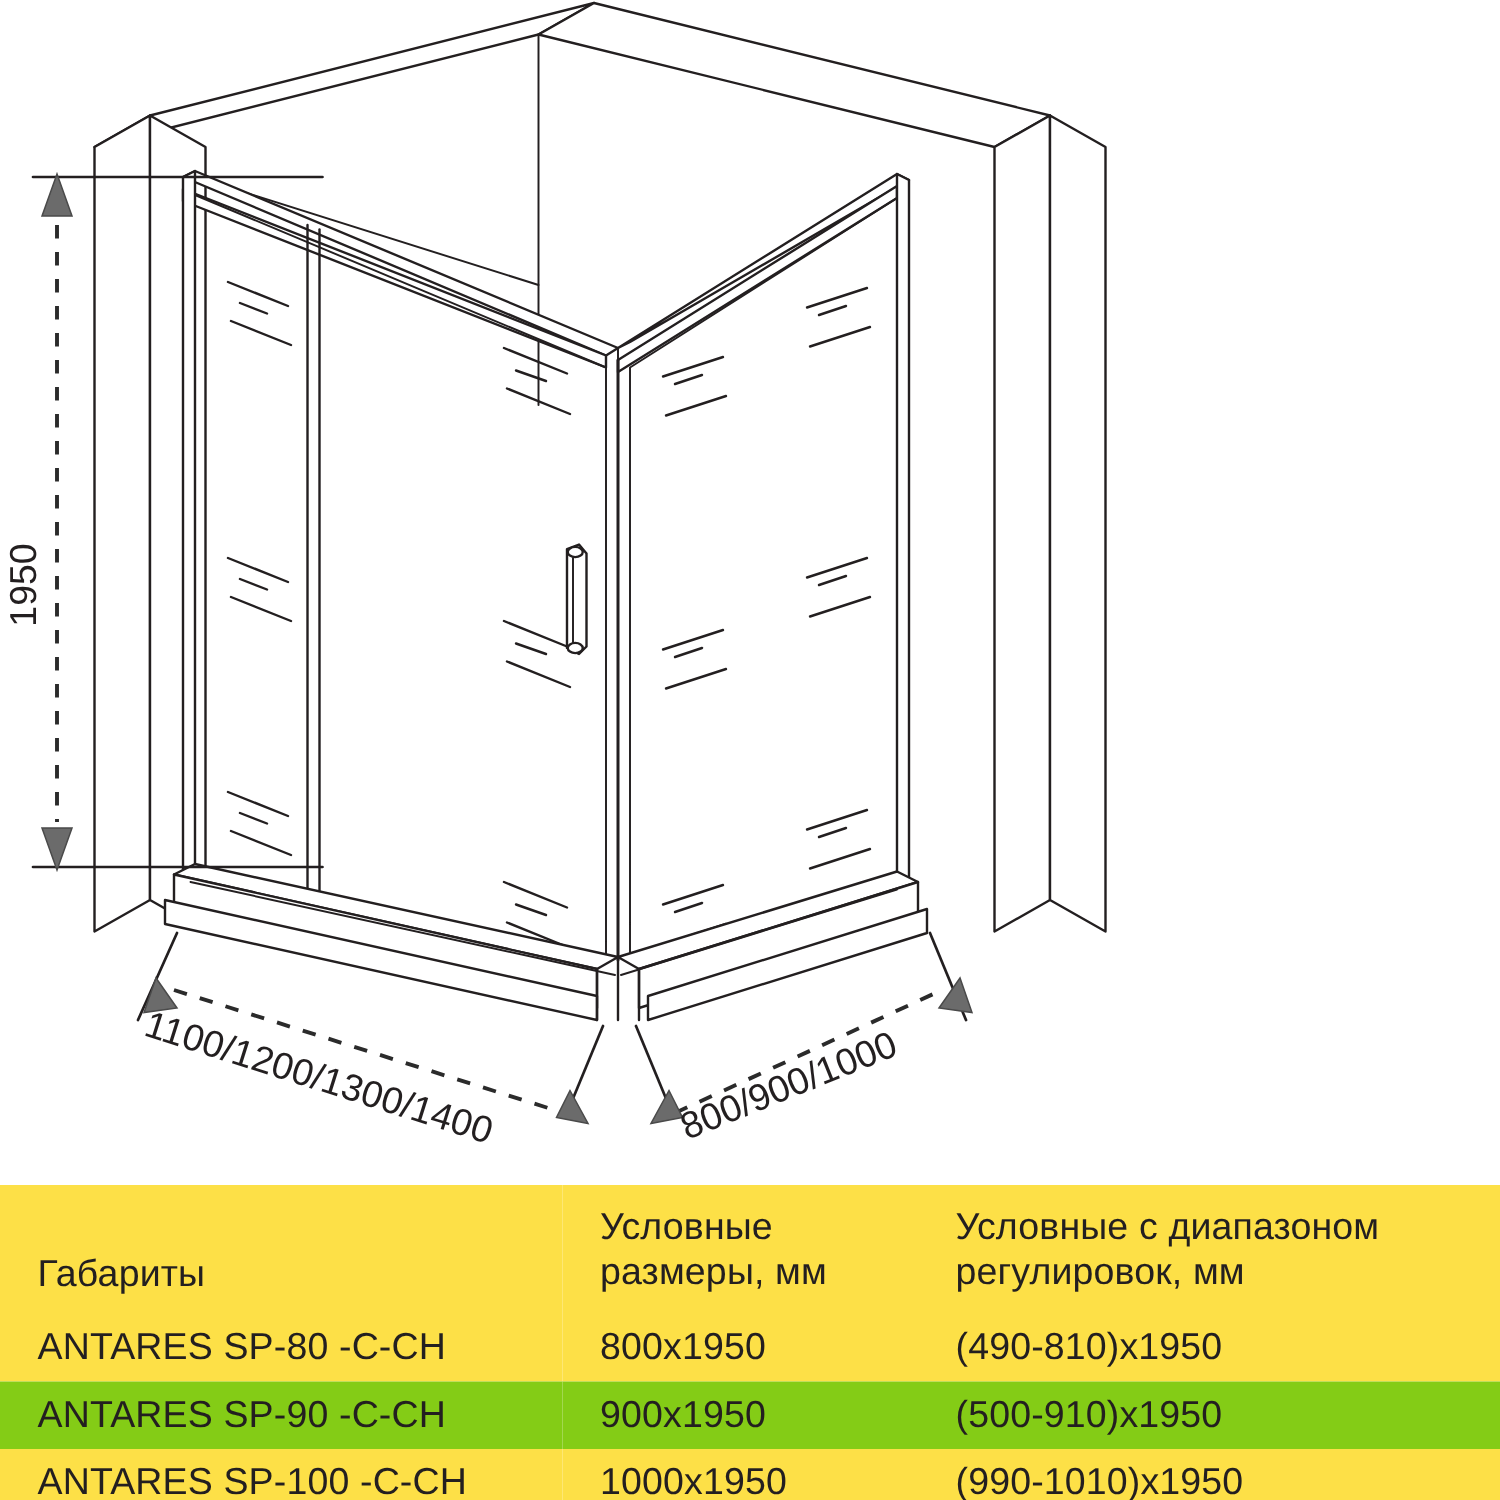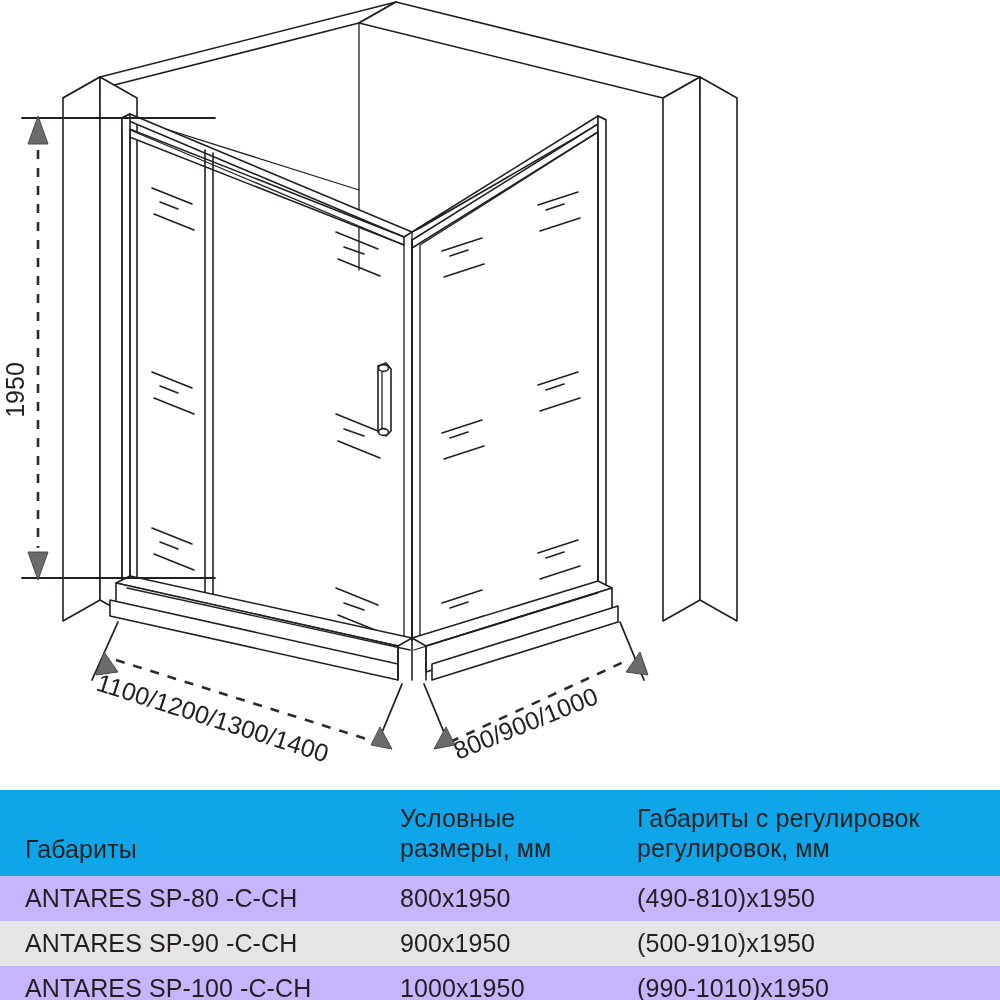--- a/index.html
+++ b/index.html
@@ -25,32 +25,32 @@
 
   #spec-table th,#spec-table td{
     text-align:left;vertical-align:middle;
     padding:0 0 0 25px;
     font-weight:normal;
     color:#231f20;
     letter-spacing:.1px;
   }
   #spec-table thead th{
     height:74px;
-    background:#0ea5e9;
+    background:#fde047;
     font-size:25px;
     line-height:1.22;
     vertical-align:middle;
   }
   #spec-table thead th.hdr-art{vertical-align:bottom;padding-bottom:12px;}
   #spec-table tbody td{
     height:45px;
     font-size:25px;
-    background:#c4b5fd;
-  }
-  #spec-table tbody tr.alt td{background:#e5e5e5;}
+    background:#fde047;
+  }
+  #spec-table tbody tr.alt td{background:#84cc16;}
   .hdr-l2{display:block;}
 </style>
 </head>
 <body>
 
 <div id="page">
 
   <div id="drawing">
     <svg width="1000" height="790" viewBox="0 0 1000 790" xmlns="http://www.w3.org/2000/svg">
       <defs>
@@ -261,21 +261,21 @@
         <col class="c3">
       </colgroup>
     <thead>
       <tr>
         <th class="hdr-art">Габариты</th>
         <th>
           <span class="hdr-l2">Условные</span>
           <span class="hdr-l2">размеры, мм</span>
         </th>
         <th>
-          <span class="hdr-l2">Габариты с регулировок</span>
+          <span class="hdr-l2">Условные с диапазоном</span>
           <span class="hdr-l2">регулировок, мм</span>
         </th>
       </tr>
     </thead>
     <tbody>
       <tr>
         <td>ANTARES SP-80 -C-CH</td>
         <td>800x1950</td>
         <td>(490-810)x1950</td>
       </tr>

